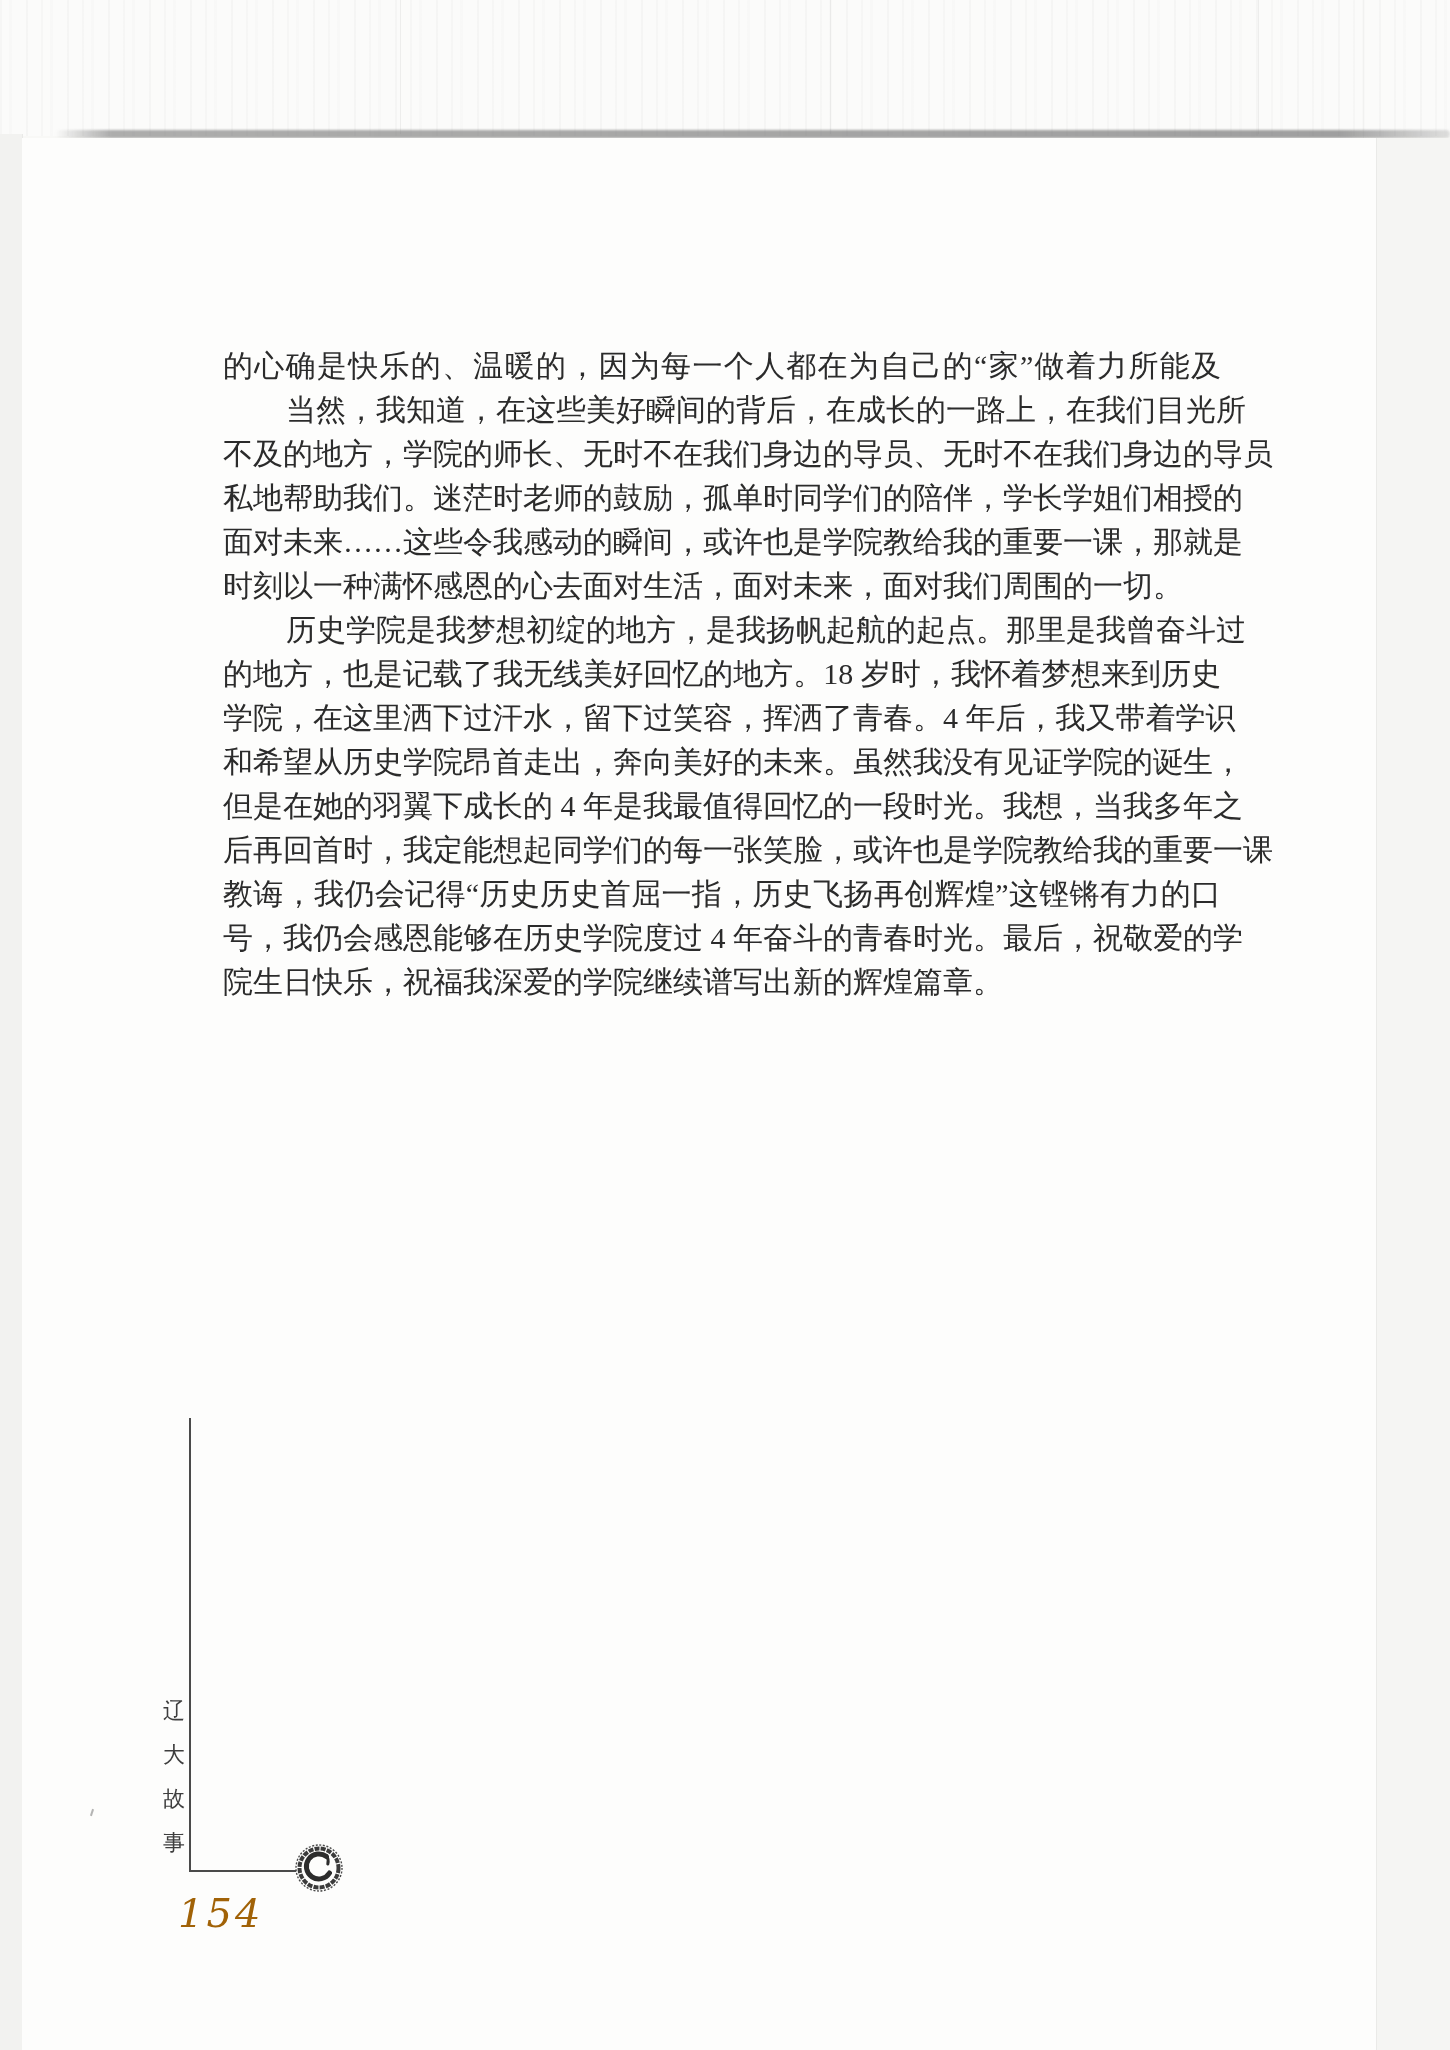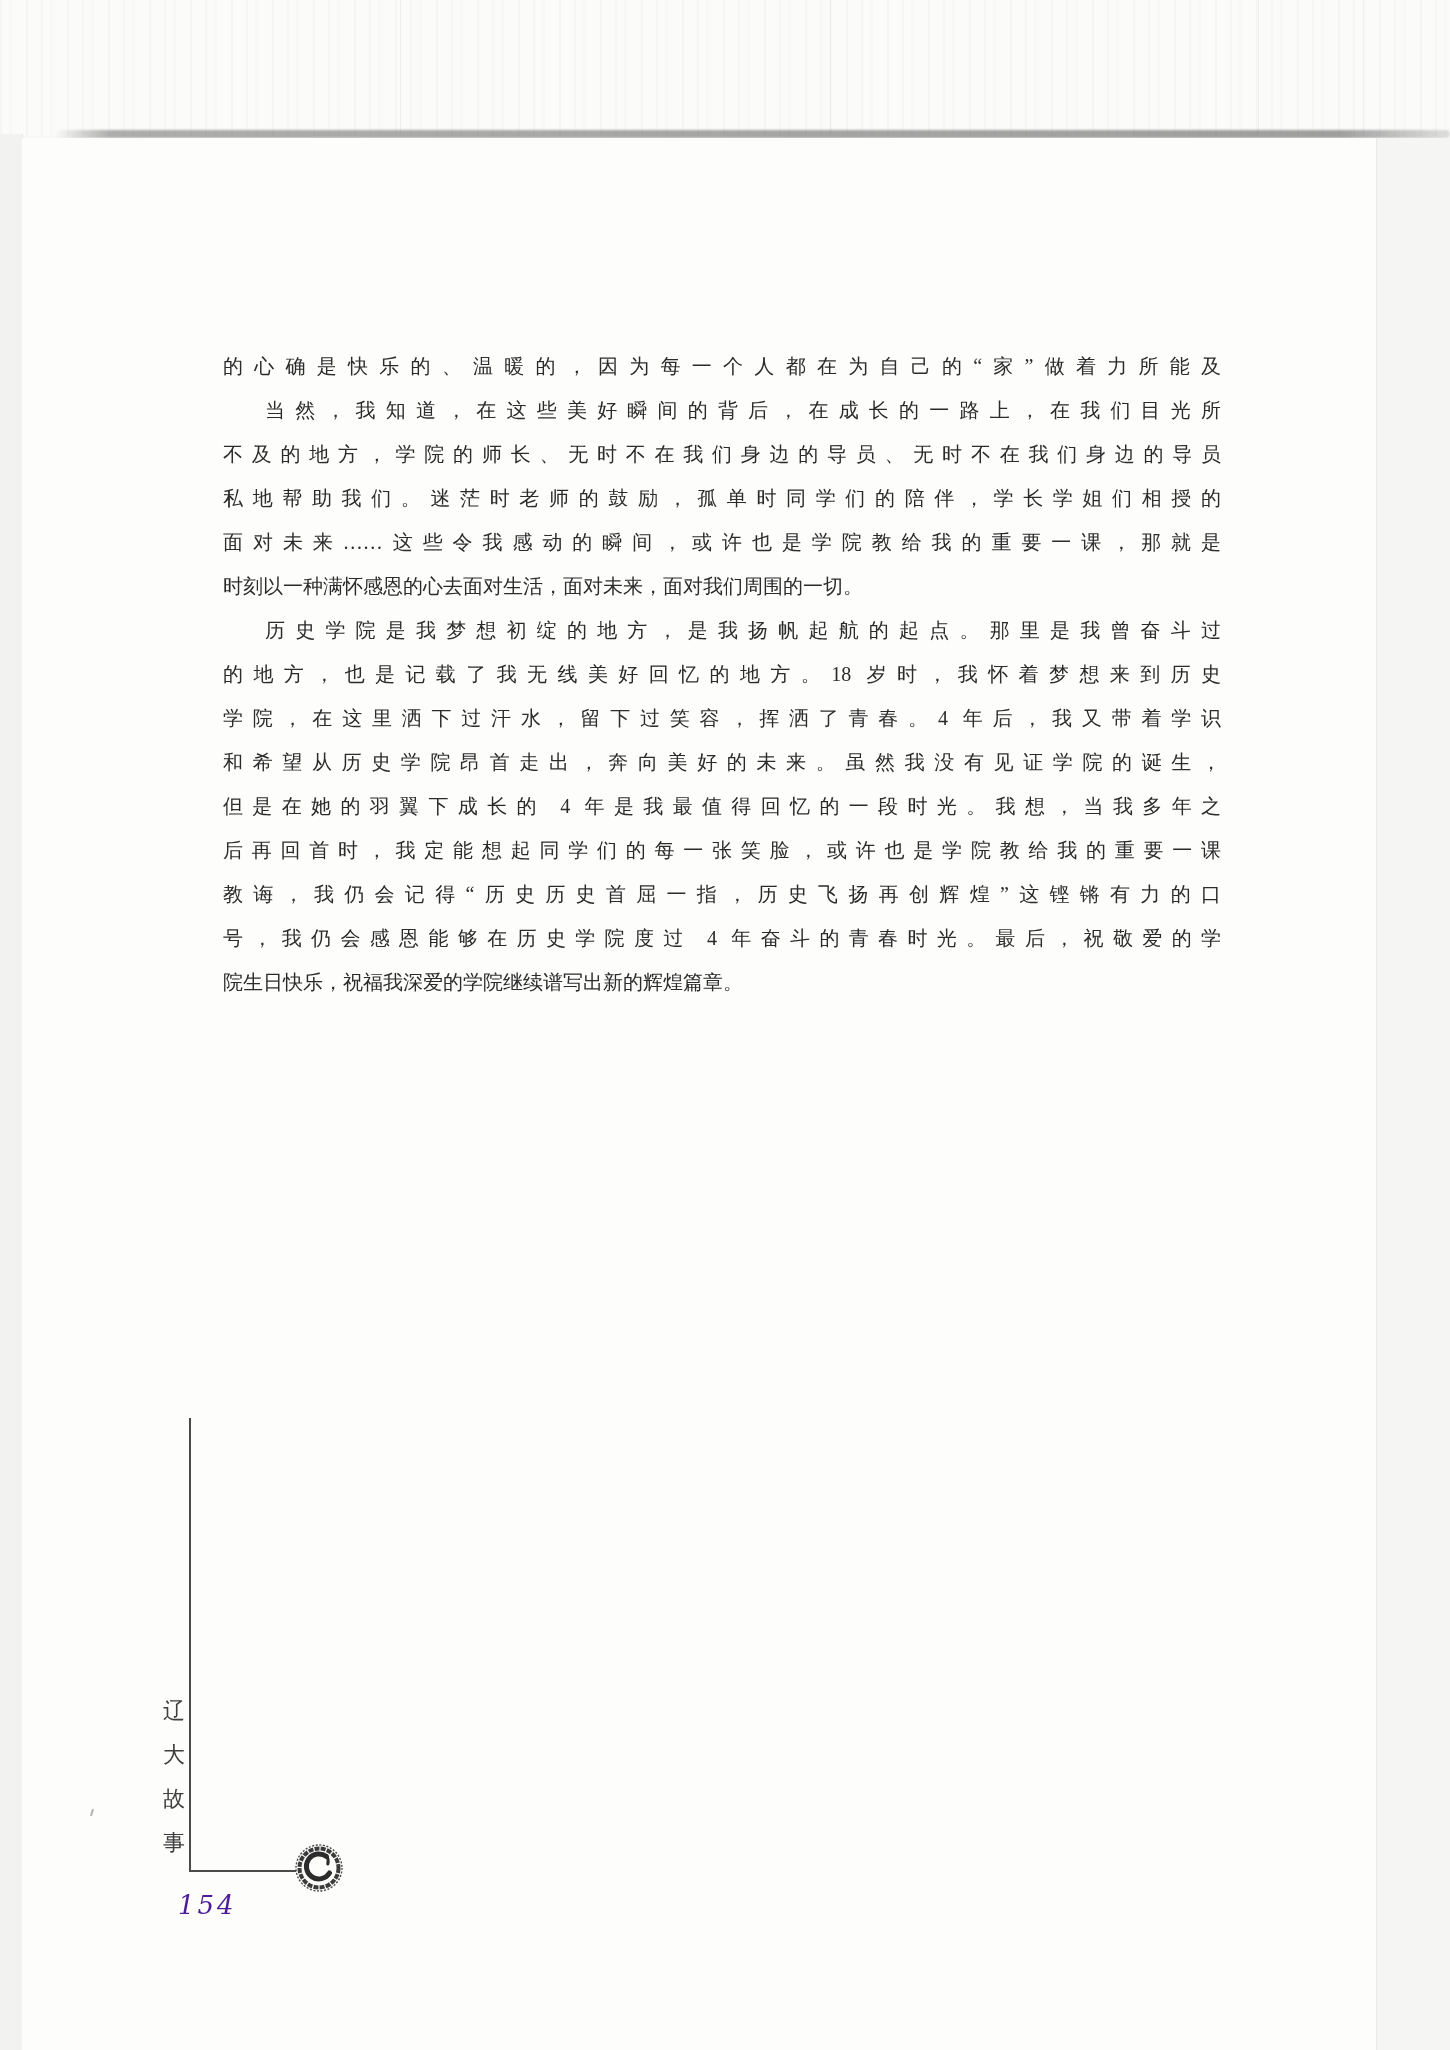--- a/index.html
+++ b/index.html
@@ -65,21 +65,21 @@
     position: absolute;
     left: 22px; top: 138px;
     width: 1354px; height: 1912px;
     background: #fdfdfc;
   }
   
   .text-block {
     position: absolute;
     left: 201px; top: 206px;
     width: 998px;
-    font-size: 20px;
+    font-size: 30px;
     line-height: 44px;
     color: #2b2b2b;
   }
   .line {
     text-align: justify;
     text-align-last: justify;
     white-space: nowrap;
     text-justify: inter-character;
   }
   .line.last {
@@ -121,23 +121,23 @@
   .seal {
     position: absolute;
     left: 271px; top: 1704px;
     width: 52px; height: 52px;
   }
   .page-number {
     position: absolute;
     left: 156px; top: 1752px;
     font-family: "DejaVu Serif", "Liberation Serif", serif;
     font-style: italic;
-    font-size: 26px;
+    font-size: 40px;
     letter-spacing: 3px;
-    color: #4c1d95;
+    color: #a16207;
   }
   .speck {
     position: absolute;
     left: 69px; top: 1671px;
     width: 2px; height: 7px;
     background: #9b9b9b;
     transform: rotate(18deg);
     opacity: 0.75;
   }
 </style>

